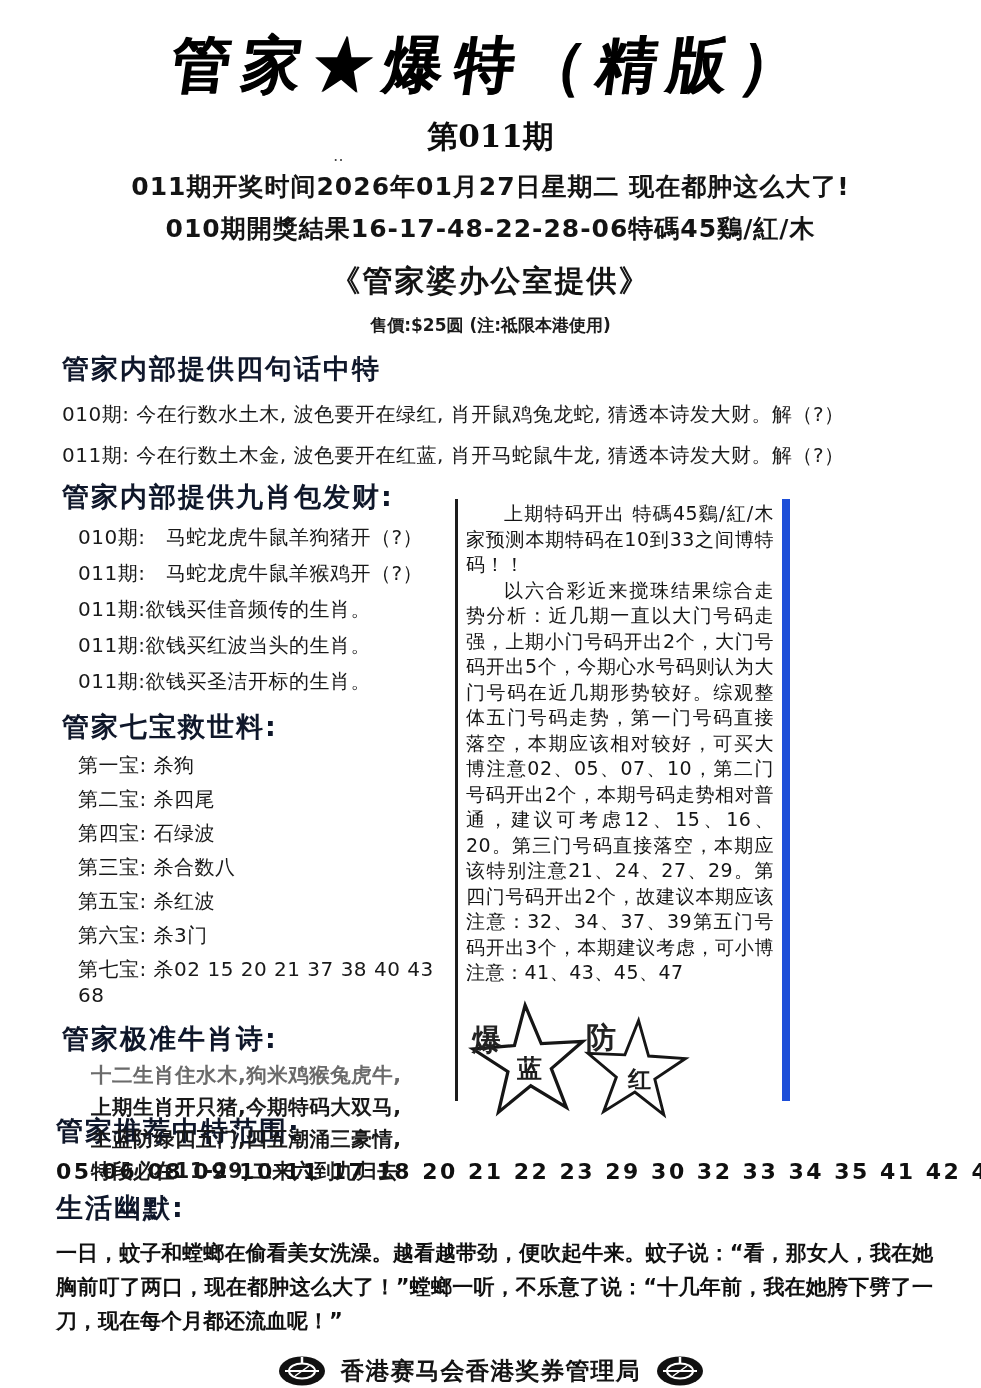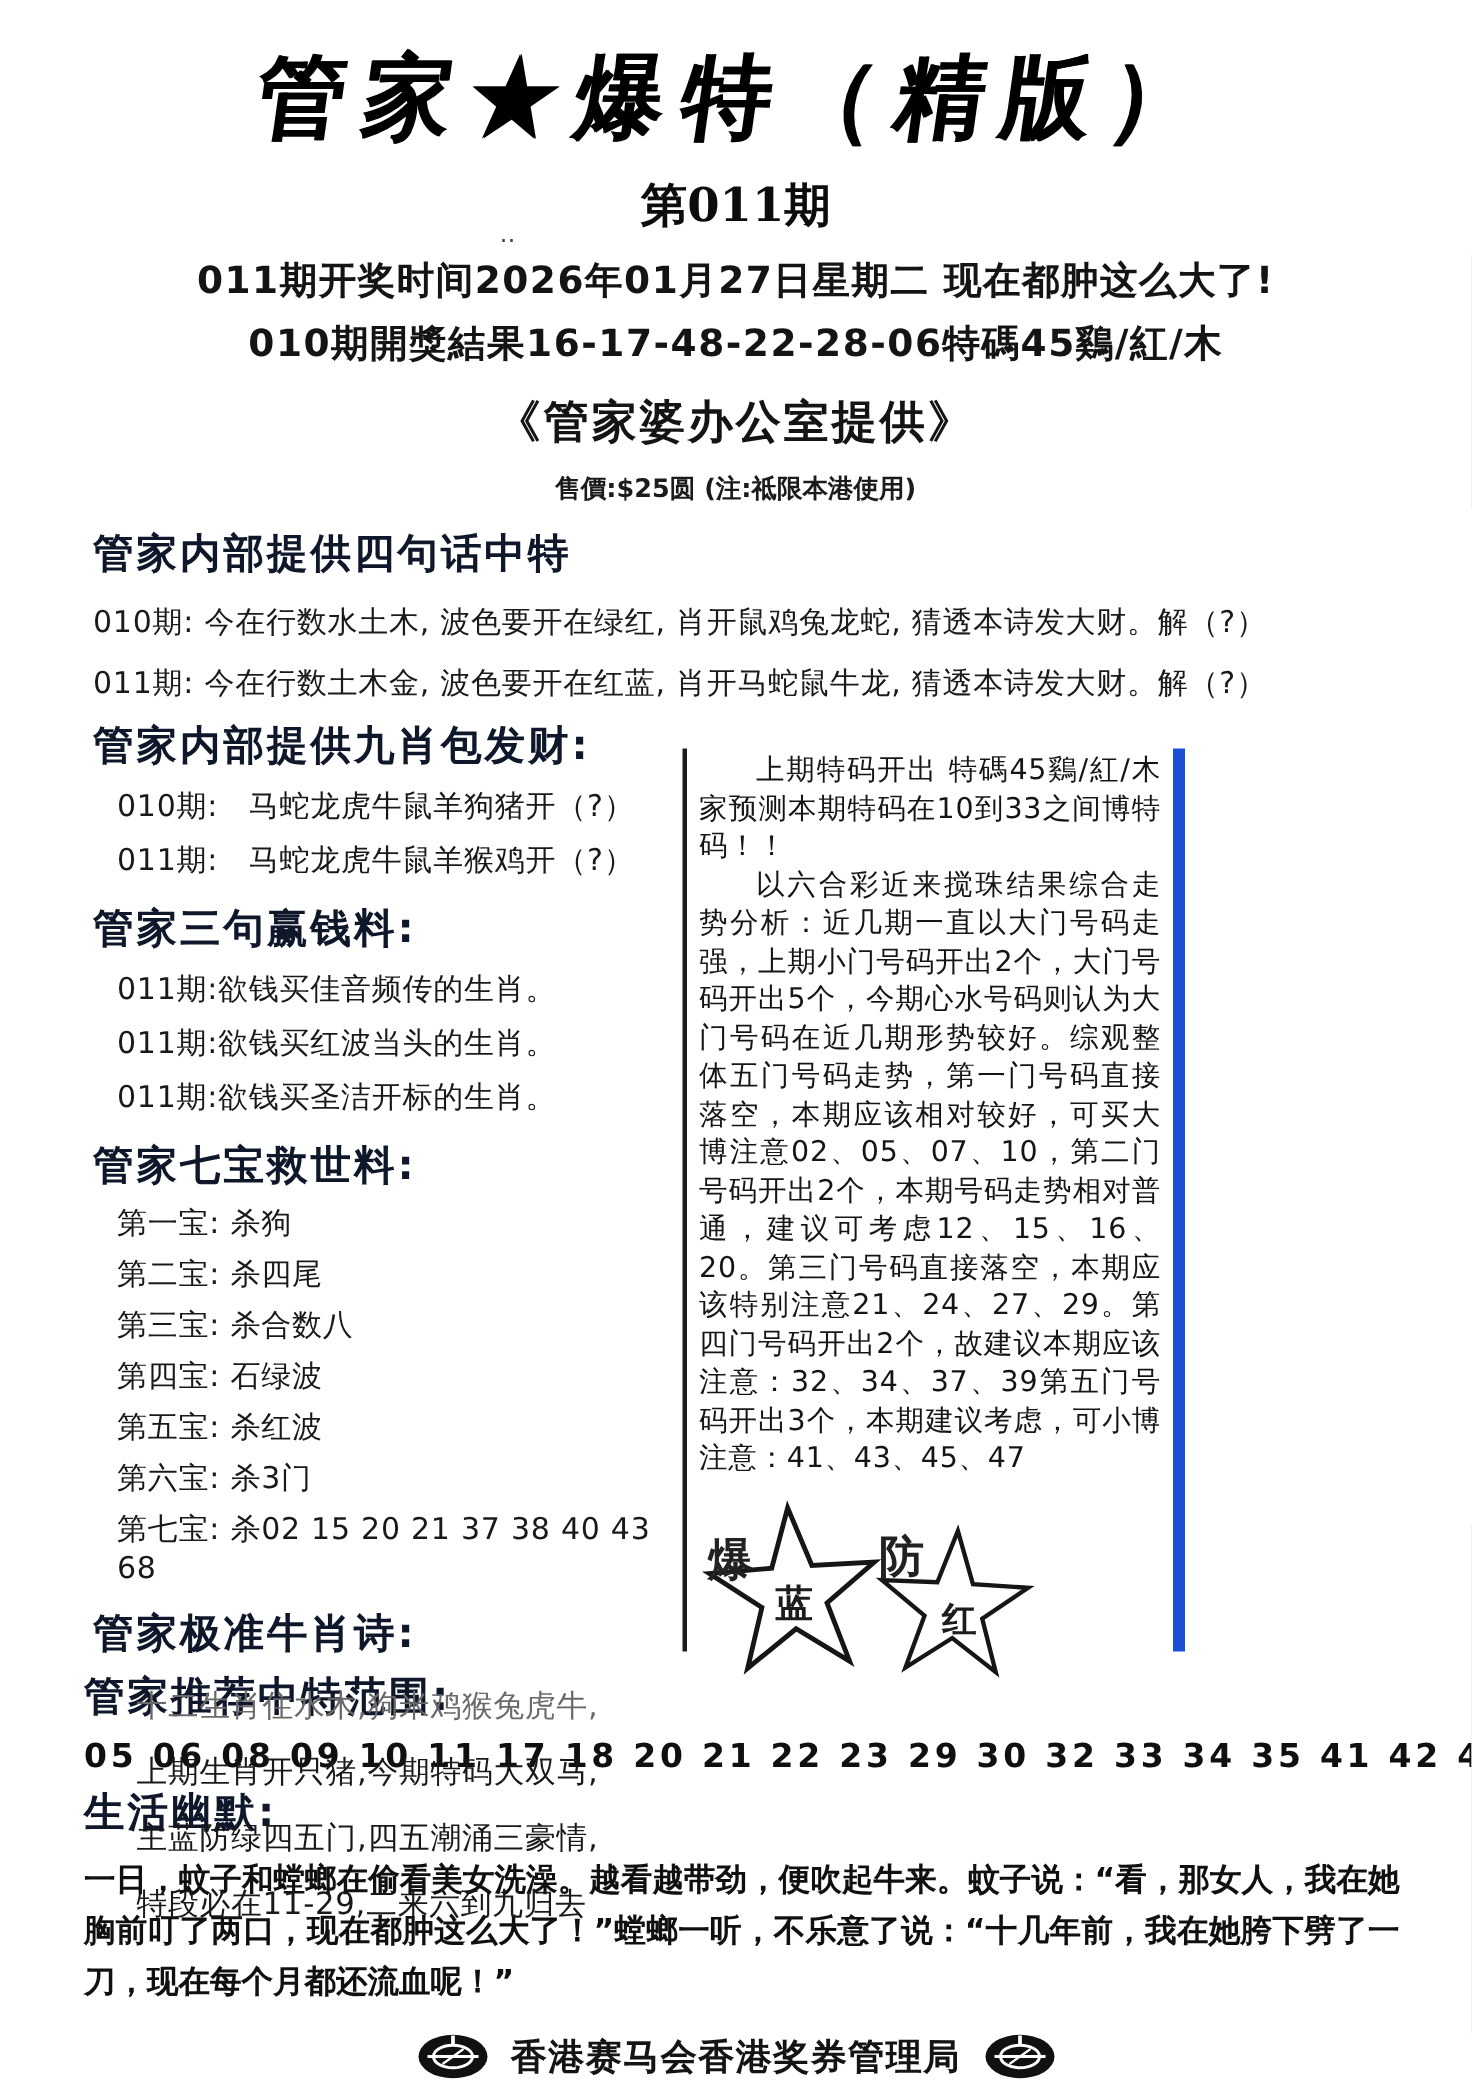--- a/index.html
+++ b/index.html
@@ -39,21 +39,21 @@
   .sec-h{font-size:27px;font-weight:700;letter-spacing:2px;color:#0f172a;}
   .four .line{font-size:20px;font-weight:500;margin-top:14px;letter-spacing:0.5px;color:#1a1a1a;}
   
   .middle{position:relative;height:628px;margin-top:10px;}
   .left-col{position:absolute;left:62px;top:0;width:392px;}
   .left-col .sec-h{margin-top:14px;}
   .left-col .sec-h:first-child{margin-top:0;}
   .ind{padding-left:16px;}
   .left-col .line{font-size:20px;margin-top:9px;letter-spacing:0.5px;color:#191919;}
   .treasure .line{margin-top:7px;}
-  .poem .line{font-size:20.5px;margin-top:16px;font-weight:400;padding-left:29px;}
+  .poem .line{font-size:20.5px;margin-top:4px;font-weight:700;padding-left:29px;}
   .poem .faded{color:#6a6a6a;}
   .right-box{
     position:absolute;left:455px;top:20px;width:308px;height:600px;
     border-left:3px solid #1c1c1c;border-right:8px solid #1d4ed8;
     padding:2px 8px 0 8px;
   }
   .right-box p{
     margin:0;font-size:19px;line-height:25.5px;letter-spacing:0.5px;
     text-indent:2em;color:#151515;font-weight:500;text-align:justify;
   }
@@ -96,33 +96,32 @@
 
   <div class="middle">
 
     <div class="left-col">
       <div class="sec-h">管家内部提供九肖包发财:</div>
       <div class="ind">
         <div class="line">010期:　马蛇龙虎牛鼠羊狗猪开（?）</div>
         <div class="line">011期:　马蛇龙虎牛鼠羊猴鸡开（?）</div>
       </div>
 
-      <div class="sec-h">管家三句赢钱料:</div>
       <div class="ind">
         <div class="line">011期:欲钱买佳音频传的生肖。</div>
         <div class="line">011期:欲钱买红波当头的生肖。</div>
         <div class="line">011期:欲钱买圣洁开标的生肖。</div>
       </div>
 
       <div class="sec-h">管家七宝救世料:</div>
       <div class="ind treasure">
         <div class="line">第一宝: 杀狗</div>
         <div class="line">第二宝: 杀四尾</div>
+        <div class="line">第四宝: 石绿波</div>
         <div class="line">第三宝: 杀合数八</div>
-        <div class="line">第四宝: 石绿波</div>
         <div class="line">第五宝: 杀红波</div>
         <div class="line">第六宝: 杀3门</div>
         <div class="line">第七宝: 杀02 15 20 21 37 38 40 43 68</div>
       </div>
 
       <div class="sec-h">管家极准牛肖诗:</div>
       <div class="poem">
         <div class="line faded">十二生肖住水木,狗米鸡猴兔虎牛,</div>
         <div class="line">上期生肖开只猪,今期特码大双马,</div>
         <div class="line">主蓝防绿四五门,四五潮涌三豪情,</div>

